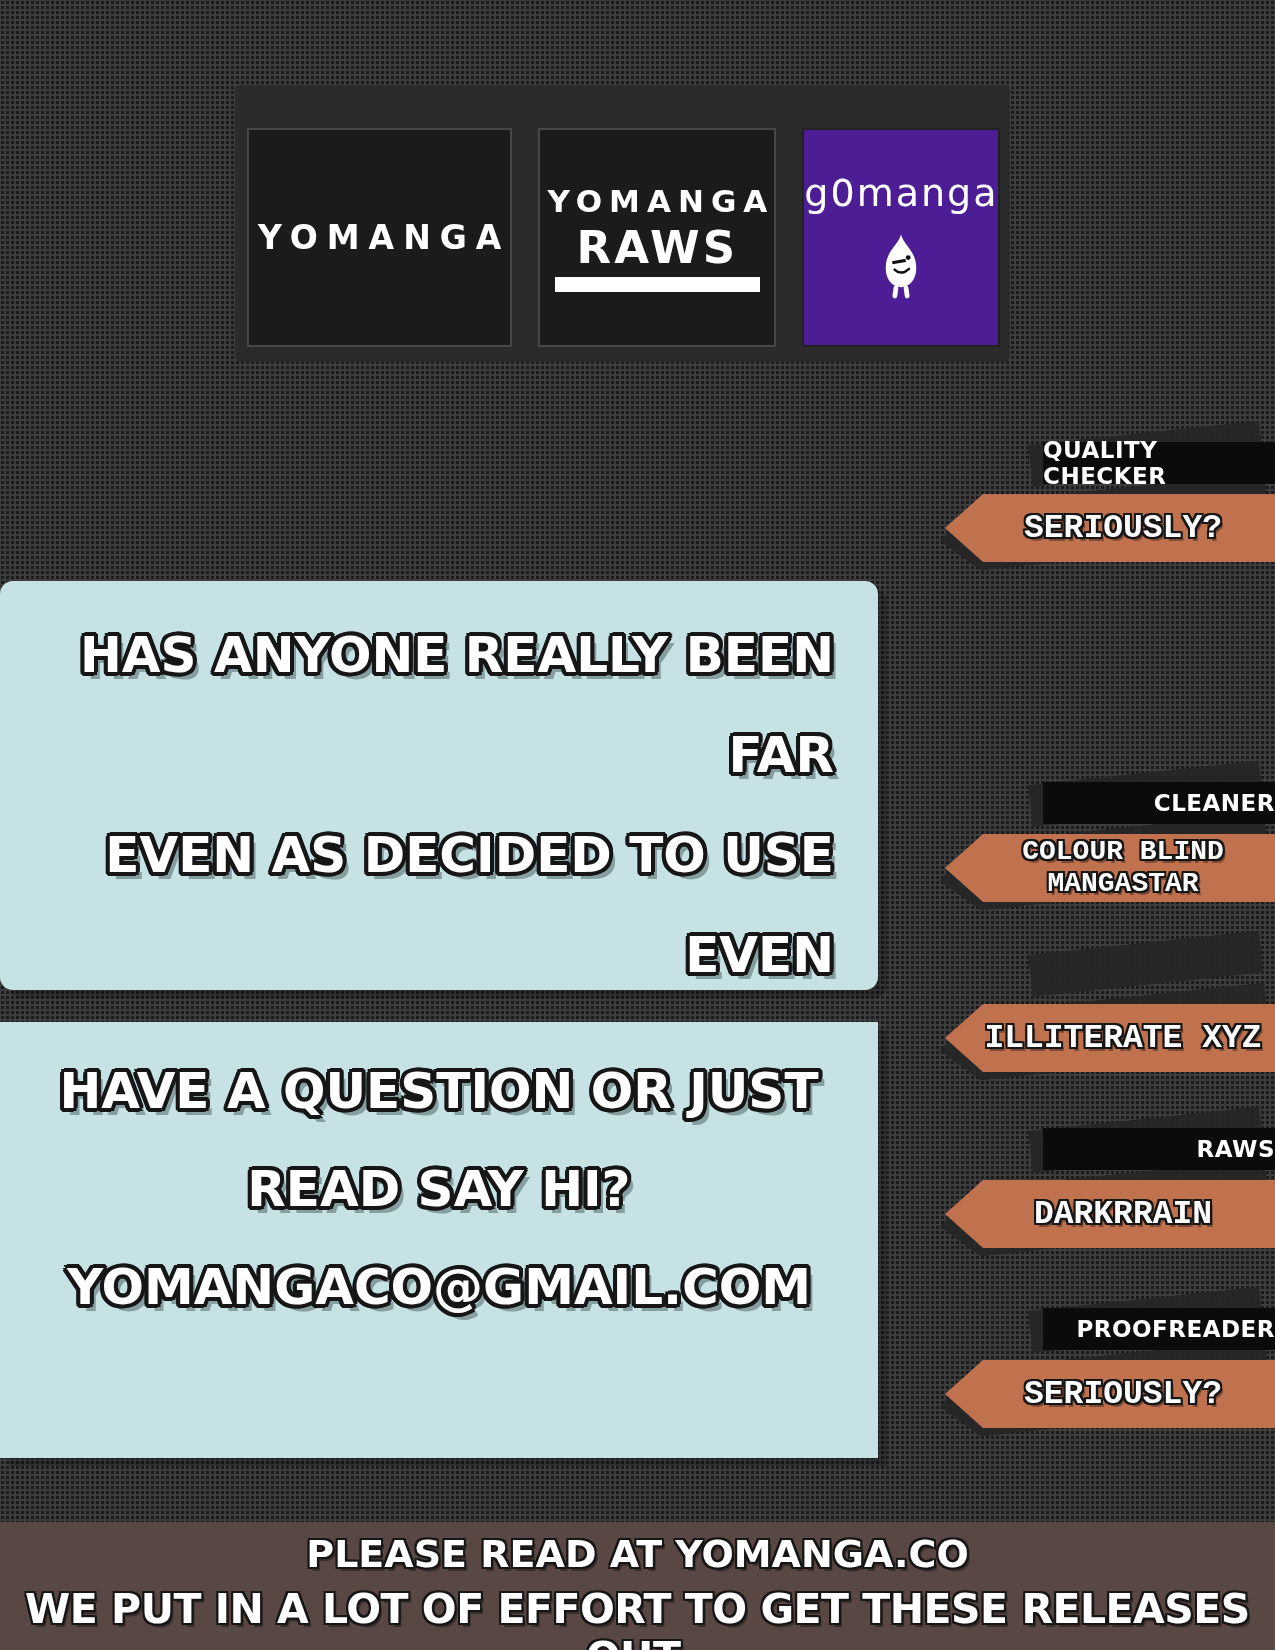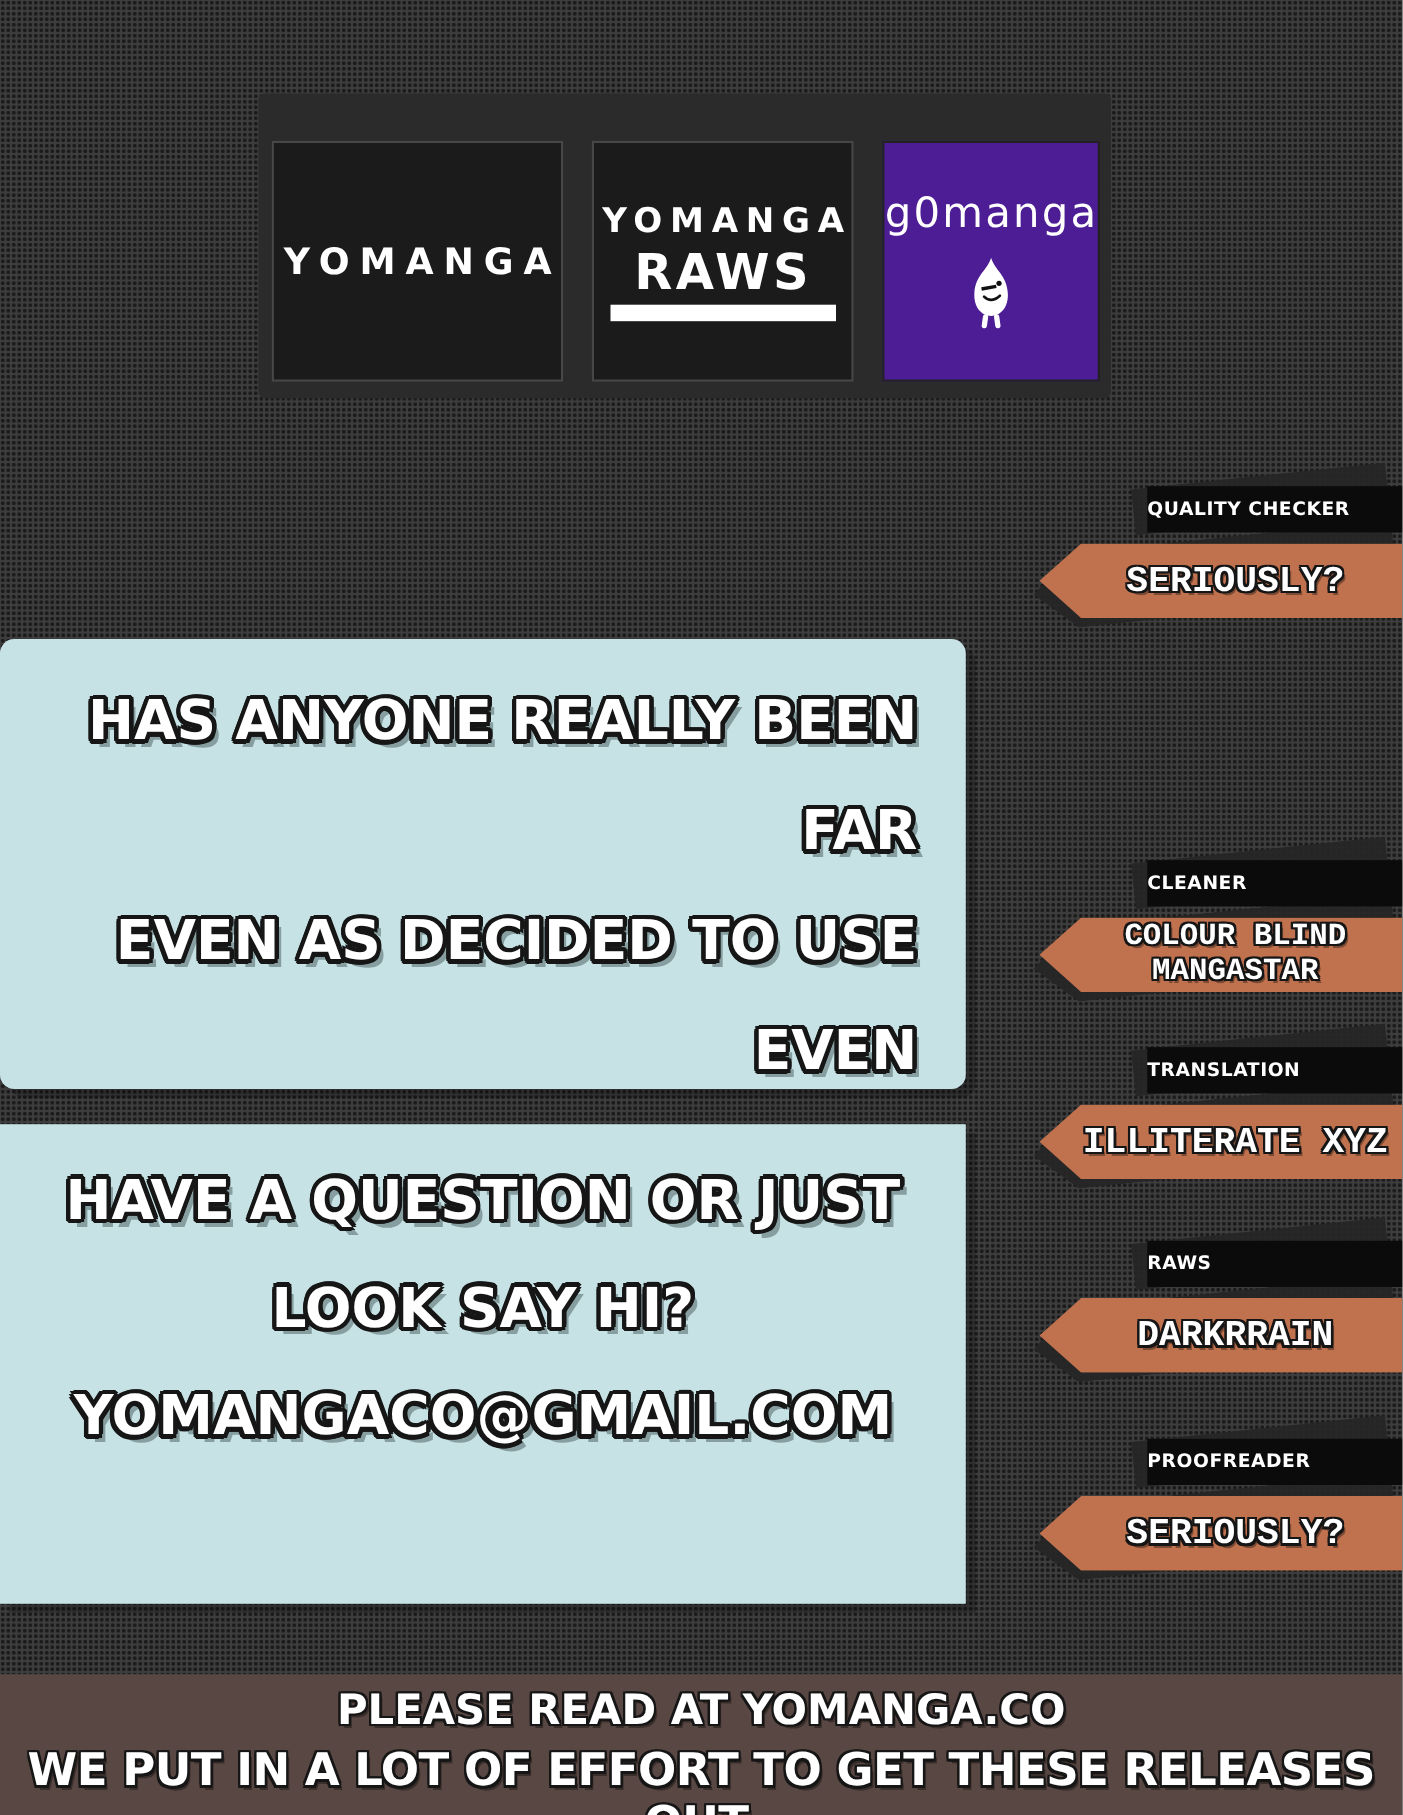--- a/index.html
+++ b/index.html
@@ -67,22 +67,22 @@
 
   
   .credit{position:absolute;right:0;width:330px;height:120px;}
   .credit-shadow{position:absolute;inset:0;transform-origin:0 60%;
     transform:rotate(-6deg) translate(-8px,12px);opacity:.95;}
   .sh-label{position:absolute;right:0;top:0;width:232px;height:42px;background:var(--shadow);}
   .sh-arrow{position:absolute;right:0;top:52px;width:330px;height:68px;background:var(--shadow);
     clip-path:polygon(0 50%, 38px 0, 100% 0, 100% 100%, 38px 100%);}
   .credit-label{
     position:absolute;right:0;top:0;width:232px;height:42px;background:var(--bannerblack);
-    display:flex;align-items:center;justify-content:flex-start;
-    color:#fff;font-weight:bold;font-size:17px;letter-spacing:.5px;
+    display:flex;align-items:center;justify-content:flex-end;
+    color:#fff;font-weight:bold;font-size:23px;letter-spacing:.5px;
   }
   .credit-name{
     position:absolute;right:0;top:52px;width:330px;height:68px;background:var(--orange);
     clip-path:polygon(0 50%, 38px 0, 100% 0, 100% 100%, 38px 100%);
     display:flex;align-items:center;justify-content:center;
     font-weight:bold;font-size:33px;padding-left:26px;box-sizing:border-box;font-family:Liberation Mono, monospace;
   }
   .credit-name span{white-space:pre-line;text-align:center;}
   .credit-name.two-line{font-size:28px;line-height:1.15;}
 
@@ -123,21 +123,21 @@
 
   <div class="panel panel-1">
     <div class="stroke-big">HAS ANYONE REALLY BEEN FAR</div>
     <div class="stroke-big">EVEN AS DECIDED TO USE EVEN</div>
     <div class="stroke-big">GO WANT TO DO LOOK MORE</div>
     <div class="stroke-big">LIKE?</div>
   </div>
 
   <div class="panel panel-2">
     <div class="stroke-big">HAVE A QUESTION OR JUST</div>
-    <div class="stroke-big">LOOK SAY HI?</div>
+    <div class="stroke-big">READ SAY HI?</div>
     <div class="stroke-big">YOMANGACO@GMAIL.COM</div>
   </div>
 
   <div class="credit" style="top:442px">
     <div class="credit-shadow">
         <div class="sh-label"></div>
         <div class="sh-arrow"></div>
       </div>
     <div class="credit-label">
         <span>QUALITY CHECKER</span>
@@ -160,23 +160,20 @@
         <span class="stroke-small">COLOUR BLIND
 MANGASTAR</span>
       </div>
   </div>
 
   <div class="credit" style="top:952px">
     <div class="credit-shadow">
         <div class="sh-label"></div>
         <div class="sh-arrow"></div>
       </div>
-    <div class="credit-label">
-        <span>TRANSLATION</span>
-      </div>
     <div class="credit-name">
         <span class="stroke-small">ILLITERATE XYZ</span>
       </div>
   </div>
 
   <div class="credit" style="top:1128px">
     <div class="credit-shadow">
         <div class="sh-label"></div>
         <div class="sh-arrow"></div>
       </div>

